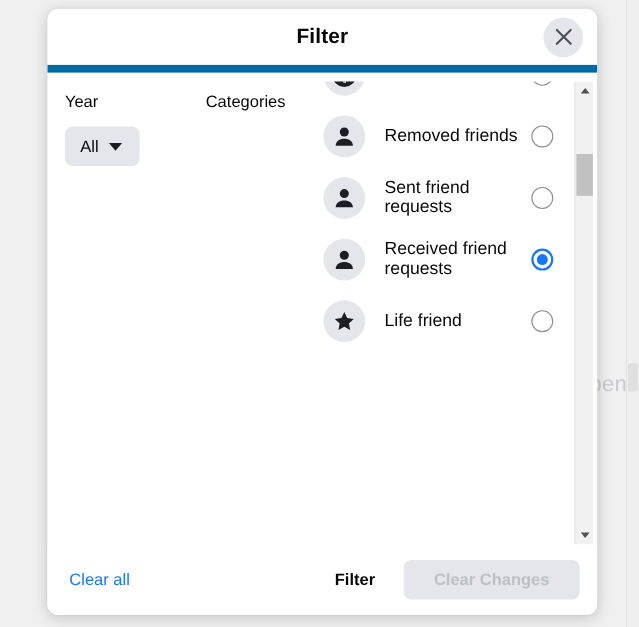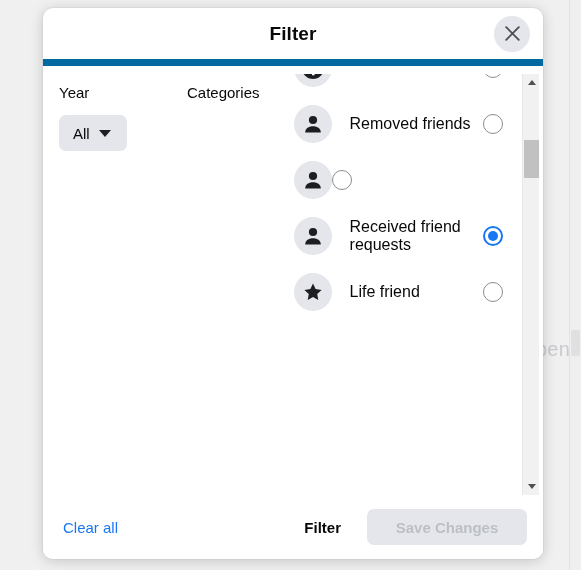--- a/index.html
+++ b/index.html
@@ -398,20 +398,21 @@
             <span class="radio"></span>
           </div>
 
           <div class="category-row">
             <span class="category-icon">
               <svg width="22" height="22" viewBox="0 0 22 22">
                 <circle cx="11" cy="7" r="4.1" fill="#1c1e21"></circle>
                 <path d="M3.2 19.5c0-4.1 3.5-6.3 7.8-6.3s7.8 2.2 7.8 6.3z" fill="#1c1e21"></path>
               </svg>
             </span>
+            <span class="category-label">Sent friend requests</span>
             <span class="radio"></span>
           </div>
 
           <div class="category-row">
             <span class="category-icon">
               <svg width="22" height="22" viewBox="0 0 22 22">
                 <circle cx="11" cy="7" r="4.1" fill="#1c1e21"></circle>
                 <path d="M3.2 19.5c0-4.1 3.5-6.3 7.8-6.3s7.8 2.2 7.8 6.3z" fill="#1c1e21"></path>
               </svg>
             </span>
@@ -442,16 +443,16 @@
         </div>
       </div>
 
     </div>
   </div>
 
   <div id="modal-footer">
     <button id="clear-all-button">Clear all</button>
     <div id="footer-spacer"></div>
     <button id="cancel-button">Filter</button>
-    <button id="save-changes-button" disabled="">Save Changes</button>
+    <button id="save-changes-button" disabled="">Clear Changes</button>
   </div>
 
 </div>
 
 </body></html>

